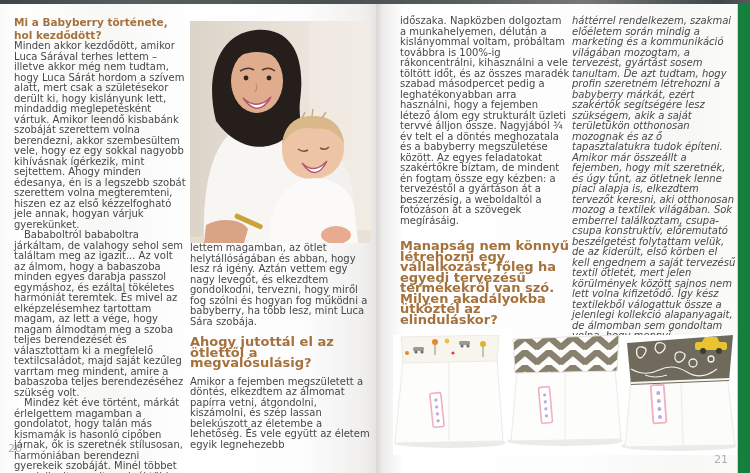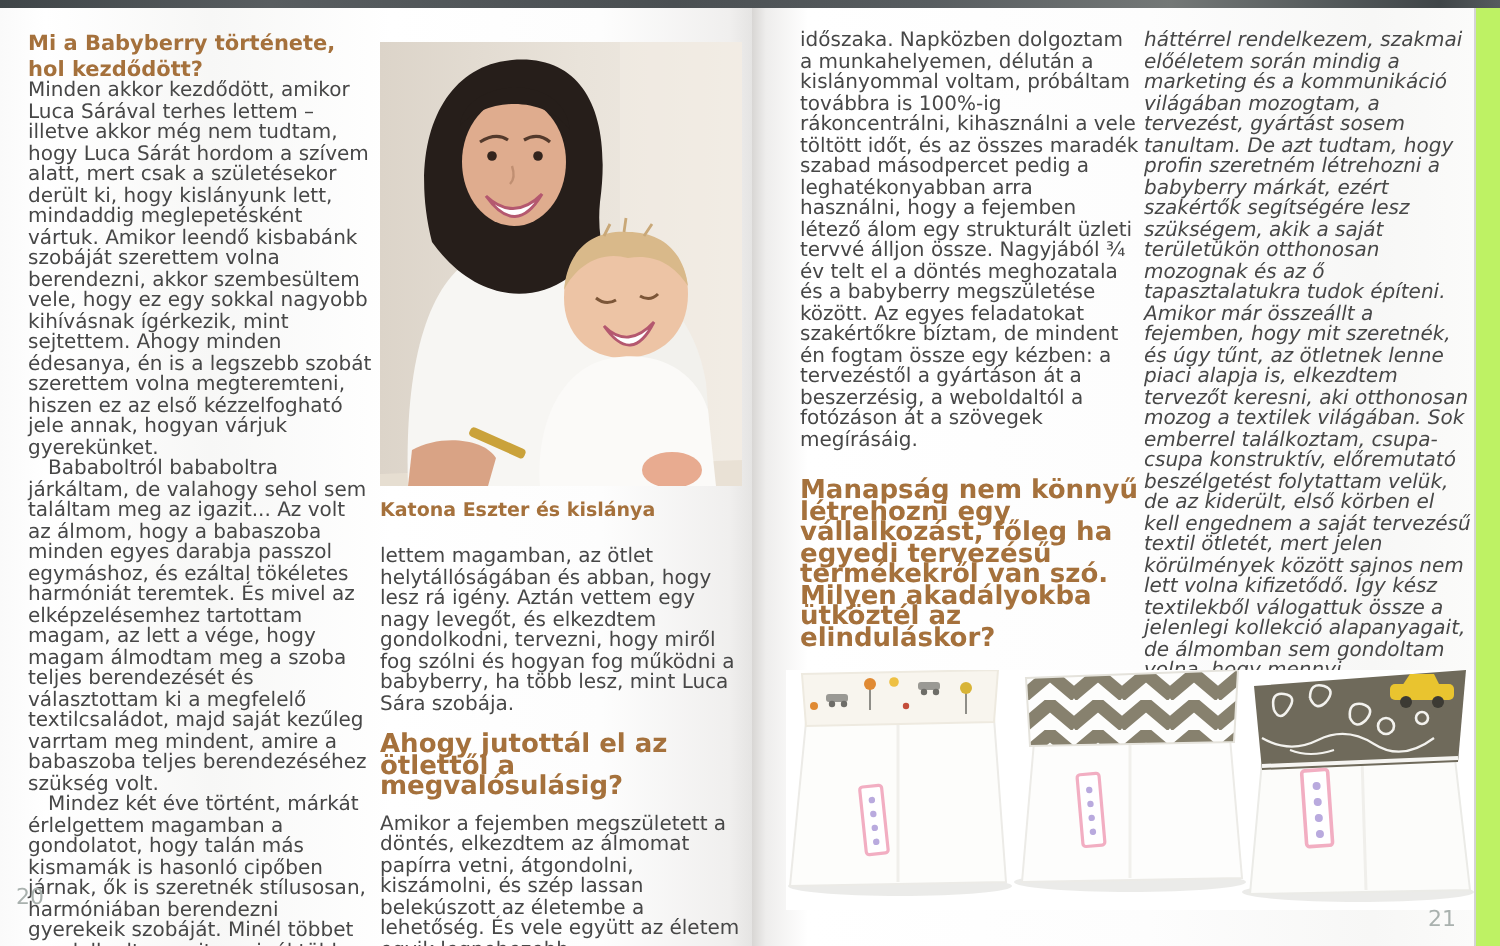--- a/index.html
+++ b/index.html
@@ -1,18 +1,18 @@
 <!DOCTYPE html>
 <html><head>
 <meta charset="utf-8">
 <style>
   html,body{margin:0;padding:0;background:#ffffff;}
   body{width:750px;height:473px;overflow:hidden;
        font-family:"DejaVu Sans","Liberation Sans",sans-serif;}
-  .spread{position:relative;width:750px;height:473px;background:#bef264;}
+  .spread{position:relative;width:750px;height:473px;background:#15803d;}
 
   .topbar{position:absolute;left:0;top:0;width:750px;height:4px;
     background:linear-gradient(to right,#3f4548,#585d60 18%,#4a4f52 45%,#585d60 62%,#747877 78%,#3f4548 96%,#565b5e);}
 
   .page{position:absolute;top:4px;height:469px;}
   .page-left{left:0;width:376px;
     background:linear-gradient(to right,#fafafa 0%,#ffffff 6%,#f7f7f6 28%,#ffffff 52%,#fdfdfd 80%,#f0efee 97%,#e5e4e3 100%);}
   .page-right{left:376px;width:361px;border-right:1px solid #d4d4d4;
     background:linear-gradient(to right,#d8d6d4 0px,#eeedec 7px,#ffffff 28px,#fdfdfd 55%,#f7f7f6 86%,#fbfbfa 100%);}
 
@@ -85,21 +85,20 @@
           <path d="M112,97 l3,-6 M122,95 l1,-7 M132,97 l4,-6" stroke="#c9a878" stroke-width="1.4" fill="none"></path>
           <path d="M108,128 q5,4 10,1" stroke="#7c5638" stroke-width="1.5" fill="none"></path>
           <path d="M130,127 q5,3 9,-1" stroke="#7c5638" stroke-width="1.5" fill="none"></path>
           <path d="M112,142 Q124,154 137,140 Q126,162 112,142 Z" fill="#ffffff" stroke="#b4586f" stroke-width="1.4"></path>
           <path d="M80,222 C78,188 92,162 116,158 C138,154 158,164 164,184 L168,222 Z" fill="#fbfaf8"></path>
           <path d="M16,204 C30,196 52,198 58,208 L54,222 L14,222 Z" fill="#d9a385"></path>
           <rect x="46" y="192" width="30" height="5" rx="2" fill="#caa23a" transform="rotate(24 46 192)"></rect>
           <ellipse cx="146" cy="214" rx="15" ry="9" fill="#e8ab90"></ellipse>
         </svg>
       </figure>
-      <figcaption class="caption">Katona Eszter és kislánya</figcaption>
       <p class="body">lettem magamban, az ötlet helytállóságában és abban, hogy lesz rá igény. Aztán vettem egy nagy levegőt, és elkezdtem gondolkodni, tervezni, hogy miről fog szólni és hogyan fog működni a babyberry, ha több lesz, mint Luca Sára szobája.</p>
       <h3 class="sub">Ahogy jutottál el az ötlettől a megvalósulásig?</h3>
       <p class="body">Amikor a fejemben megszületett a döntés, elkezdtem az álmomat papírra vetni, átgondolni, kiszámolni, és szép lassan belekúszott az életembe a lehetőség. És vele együtt az életem egyik legnehezebb</p>
     </div>
 
     <div class="pagenum pn-left">20</div>
   </section>
 
   <section class="page page-right">
     <div class="col colR1">

